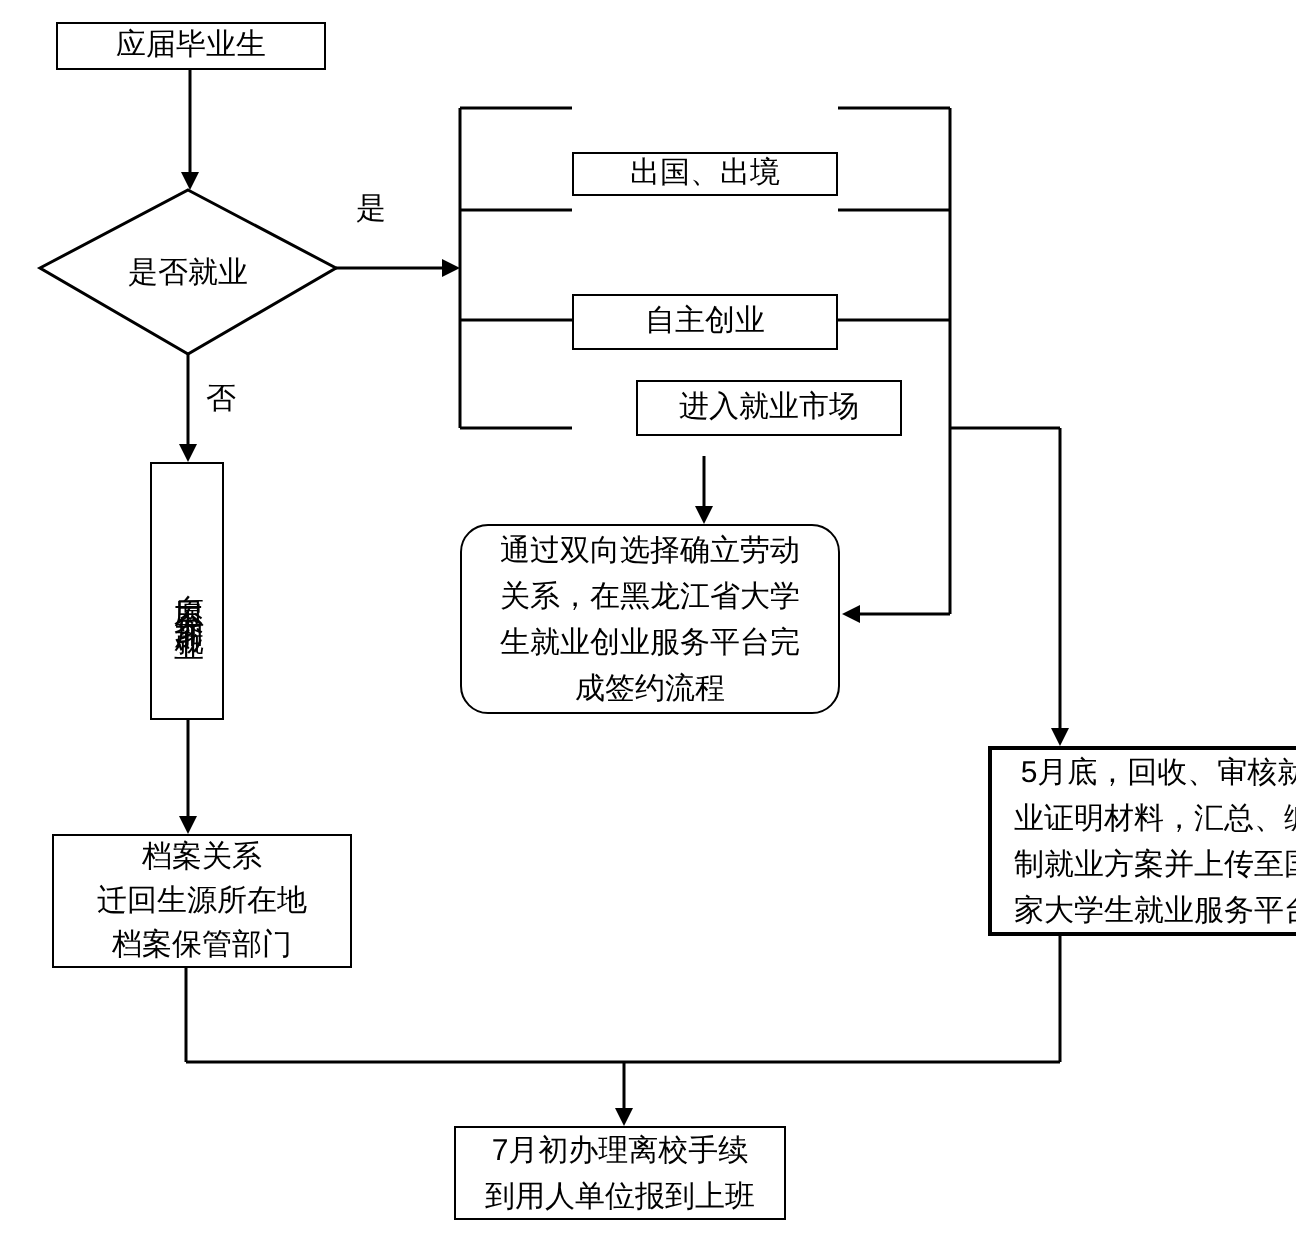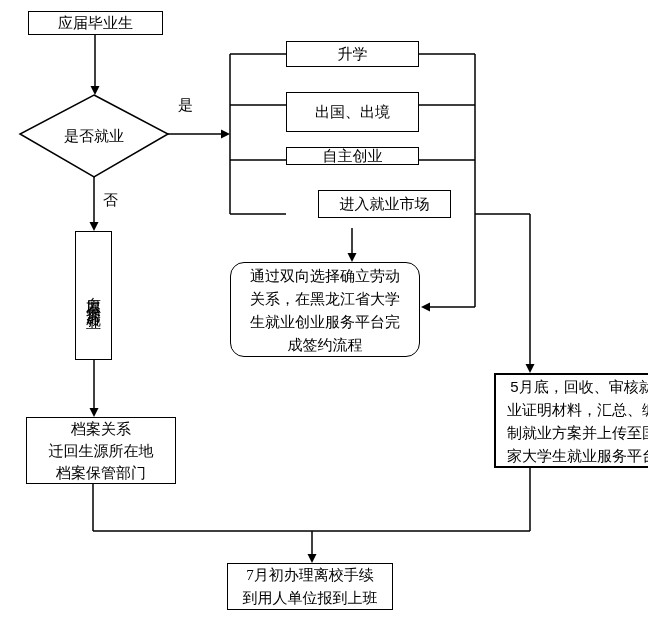--- a/index.html
+++ b/index.html
@@ -40,28 +40,28 @@
   .vtext{
     writing-mode:vertical-lr;
     text-orientation:upright;
     letter-spacing:3px;
     line-height:30px;
   }
   
   #node-graduates      {left:28px;  top:11px;  width:135px; height:24px;}
   #diamond-label       {left:20px;  top:95px;  width:148px; height:82px;}
   #node-opt-study      {left:286px; top:41px;  width:133px; height:26px;}
-  #node-opt-abroad     {left:286px; top:92px;  width:133px; height:40px;}
-  #node-opt-startup    {left:286px; top:147px; width:133px; height:18px;}
+  #node-opt-abroad     {left:286px; top:76px;  width:133px; height:22px;}
+  #node-opt-startup    {left:286px; top:147px; width:133px; height:28px;}
   #node-opt-market     {left:286px; top:190px; width:133px; height:28px;margin-left:32px;}
   #node-voluntary      {left:75px;  top:231px; width:37px;  height:129px;}
   #node-archives       {left:26px;  top:417px; width:150px; height:67px;}
   #node-sign-contract  {left:230px; top:262px; width:190px; height:95px; line-height:23px;border-radius:14px;}
   #node-may-collect    {left:446px; top:373px; width:176px; height:95px; line-height:23px;}
-  #node-july-leave     {left:227px; top:563px; width:166px; height:47px; line-height:23px;font-family:Liberation Serif, serif;}
+  #node-july-leave     {left:227px; top:563px; width:166px; height:47px; line-height:23px;}
   #label-yes           {left:178px; top:97px;}
   #label-no            {left:103px; top:192px;}
 </style>
 </head>
 <body>
 
 <div class="canvas">
 
   <svg class="svg-layer" viewBox="0 0 648 622" xmlns="http://www.w3.org/2000/svg">
     <g stroke="#000" stroke-width="1.5" fill="none">
@@ -100,21 +100,20 @@
     <polygon points="94,95 168,134 94,177 20,134" fill="#fff" stroke="#000" stroke-width="1.5"></polygon>
   </svg>
 
   <div class="node" id="node-graduates">应届毕业生</div>
 
   <div class="diamond-text" id="diamond-label">是否就业</div>
 
   <div class="label-free" id="label-yes">是</div>
   <div class="label-free" id="label-no">否</div>
 
-  <div class="node" id="node-opt-study">升学</div>
   <div class="node" id="node-opt-abroad">出国、出境</div>
   <div class="node" id="node-opt-startup">自主创业</div>
   <div class="node" id="node-opt-market">进入就业市场</div>
 
   <div class="node" id="node-voluntary">
     <span class="vtext">自愿不参加就业</span>
   </div>
 
   <div class="node" id="node-archives">档案关系
 迁回生源所在地

